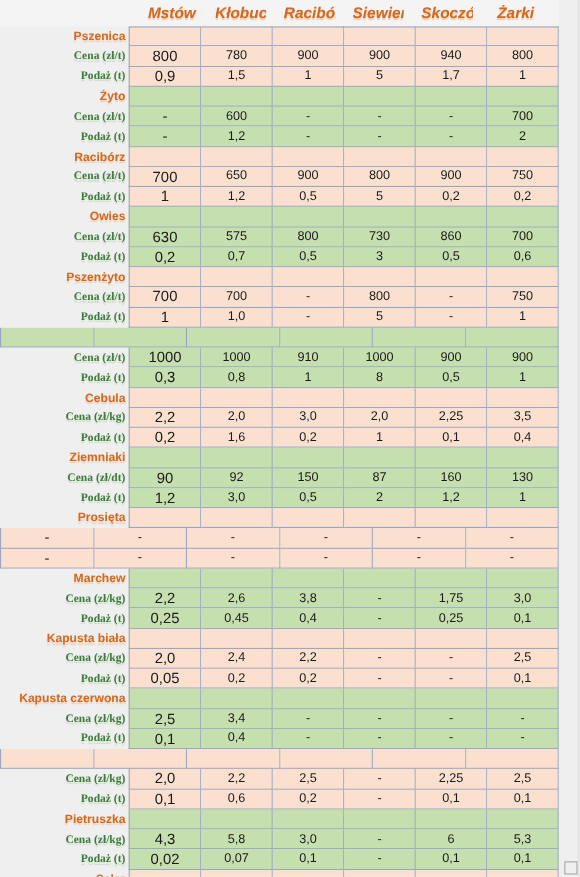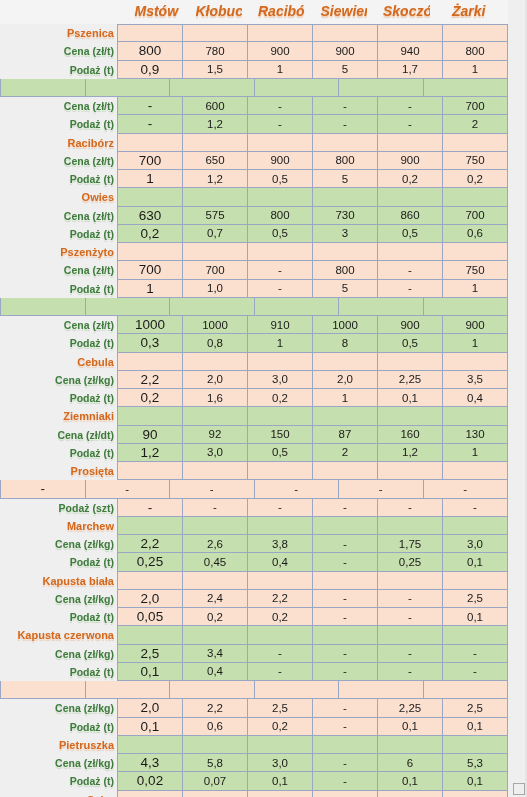--- a/index.html
+++ b/index.html
@@ -86,20 +86,21 @@
     font-weight: bold;
     font-size: 11px;
     color: #d2691e;
     text-shadow: 0 1px 0 #f7e0cf, 0 2px 1px rgba(210,105,30,0.25);
   }
   .rowlabel.metric {
     font-weight: bold;
     font-size: 10.5px;
     color: #3f7a3f;
     text-shadow: 0 1px 0 #e2efd8, 0 2px 1px rgba(63,122,63,0.22);
+    font-family: Liberation Serif, serif;
   }
   .cell {
     flex: 1 1 0;
     box-sizing: border-box;
     border-right: 1px solid #9aa7c4;
     border-bottom: 1px solid #9aa7c4;
     text-align: center;
     font-size: 11.5px;
     color: #1a1a1a;
     display: flex;
@@ -187,20 +188,21 @@
         <div class="rowlabel metric">Podaż (t)</div>
         <div class="cell first">0,9</div>
         <div class="cell">1,5</div>
         <div class="cell">1</div>
         <div class="cell">5</div>
         <div class="cell">1,7</div>
         <div class="cell">1</div>
         <div class="gutter"></div>
       </div>
       <div class="row product-row green">
+        <div class="rowlabel product">Żyto</div>
         <div class="cell first"></div>
         <div class="cell"></div>
         <div class="cell"></div>
         <div class="cell"></div>
         <div class="cell"></div>
         <div class="cell"></div>
         <div class="gutter"></div>
       </div>
       <div class="row green">
         <div class="rowlabel metric">Cena (zł/t)</div>
@@ -414,21 +416,20 @@
       <div class="row peach">
         <div class="cell first">-</div>
         <div class="cell">-</div>
         <div class="cell">-</div>
         <div class="cell">-</div>
         <div class="cell">-</div>
         <div class="cell">-</div>
         <div class="gutter"></div>
       </div>
       <div class="row peach">
-        <div class="rowlabel metric">Podaż (szt)</div>
         <div class="cell first">-</div>
         <div class="cell">-</div>
         <div class="cell">-</div>
         <div class="cell">-</div>
         <div class="cell">-</div>
         <div class="cell">-</div>
         <div class="gutter"></div>
       </div>
       <div class="row product-row green">
         <div class="rowlabel product">Marchew</div>

